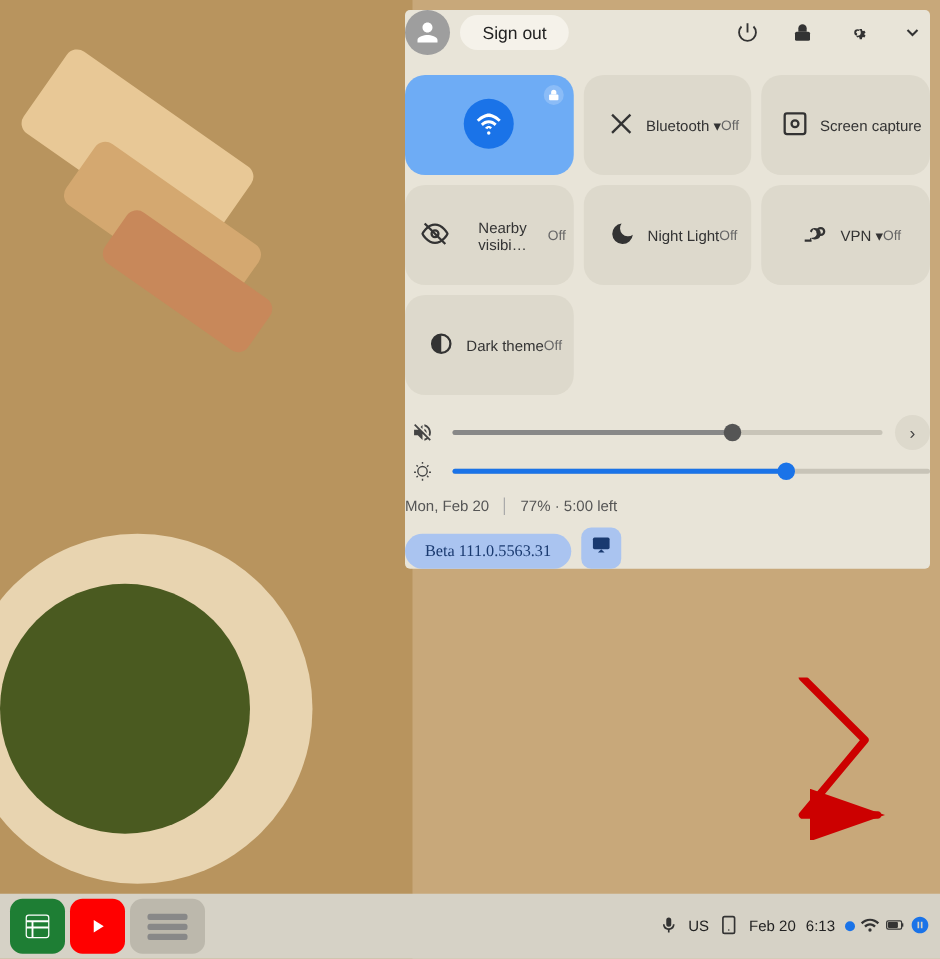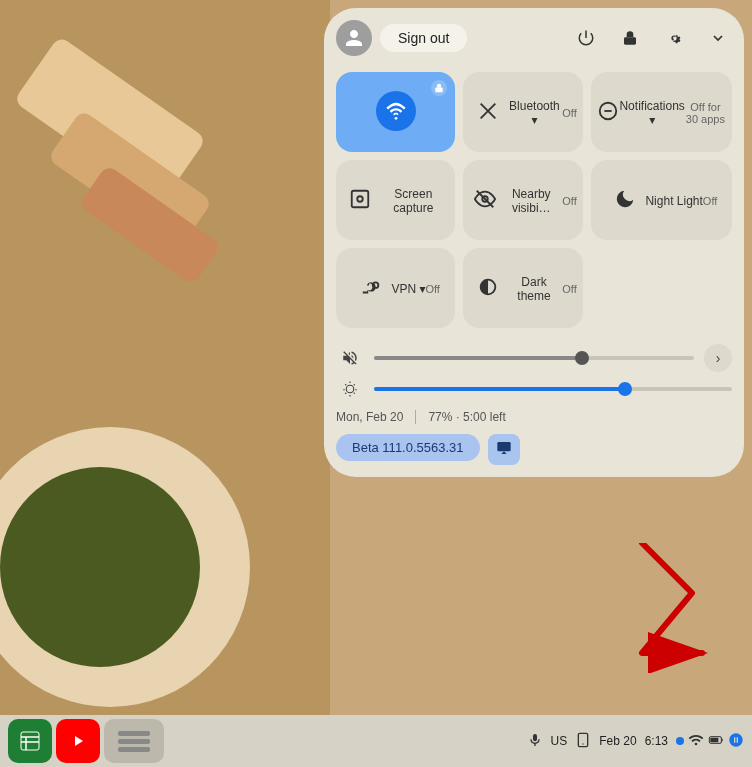--- a/index.html
+++ b/index.html
@@ -73,22 +73,22 @@
       border-radius: 50%;
     }
 
     
     .qs-panel {
       position: absolute;
       top: 8px;
       right: 8px;
       width: 420px;
       background: #e8e4d8;
-      border-radius: 32px;
-      padding: 12px;
+      border-radius: 4px;
+      padding: 0;
       z-index: 10;
     }
 
     
     .qs-header {
       display: flex;
       align-items: center;
       gap: 8px;
       margin-bottom: 16px;
     }
@@ -250,22 +250,23 @@
     .qs-footer-divider {
       width: 1px;
       height: 14px;
       background: #aaa;
       margin: 0 4px;
     }
 
     
     .beta-badge-row {
       display: flex;
-      align-items: flex-start;
+      align-items: flex-end;
       gap: 8px;
+      font-family: Liberation Serif, serif;
     }
     .beta-badge {
       background: #aac4f0;
       border-radius: 20px;
       padding: 6px 16px;
       font-size: 13px;
       color: #1a3a70;
       font-weight: 500;
     }
     .badge-icon {
@@ -420,30 +421,20 @@
         <svg width="22" height="22" viewBox="0 0 24 24" fill="none" stroke="#333" stroke-width="2">
             <line x1="4" y1="4" x2="20" y2="20"></line>
             <line x1="20" y1="4" x2="4" y2="20"></line>
           </svg>
       </div>
       <div class="tile-label">Bluetooth ▾</div>
       <div class="tile-sublabel">Off</div>
     </div>
 
 
-    <div class="tile">
-      <div class="tile-icon-wrap">
-        <svg width="22" height="22" viewBox="0 0 24 24" fill="none" stroke="#333" stroke-width="2">
-            <circle cx="12" cy="12" r="9"></circle>
-            <line x1="8" y1="12" x2="16" y2="12"></line>
-          </svg>
-      </div>
-      <div class="tile-label">Notifications ▾</div>
-      <div class="tile-sublabel">Off for 30 apps</div>
-    </div>
 
     <div class="tile">
       <div class="tile-icon-wrap">
         <svg width="22" height="22" viewBox="0 0 24 24" fill="none" stroke="#333" stroke-width="2">
             <rect x="3" y="3" width="18" height="18" rx="2"></rect>
             <circle cx="12" cy="12" r="3"></circle>
           </svg>
       </div>
       <div class="tile-label">Screen capture</div>
     </div>

